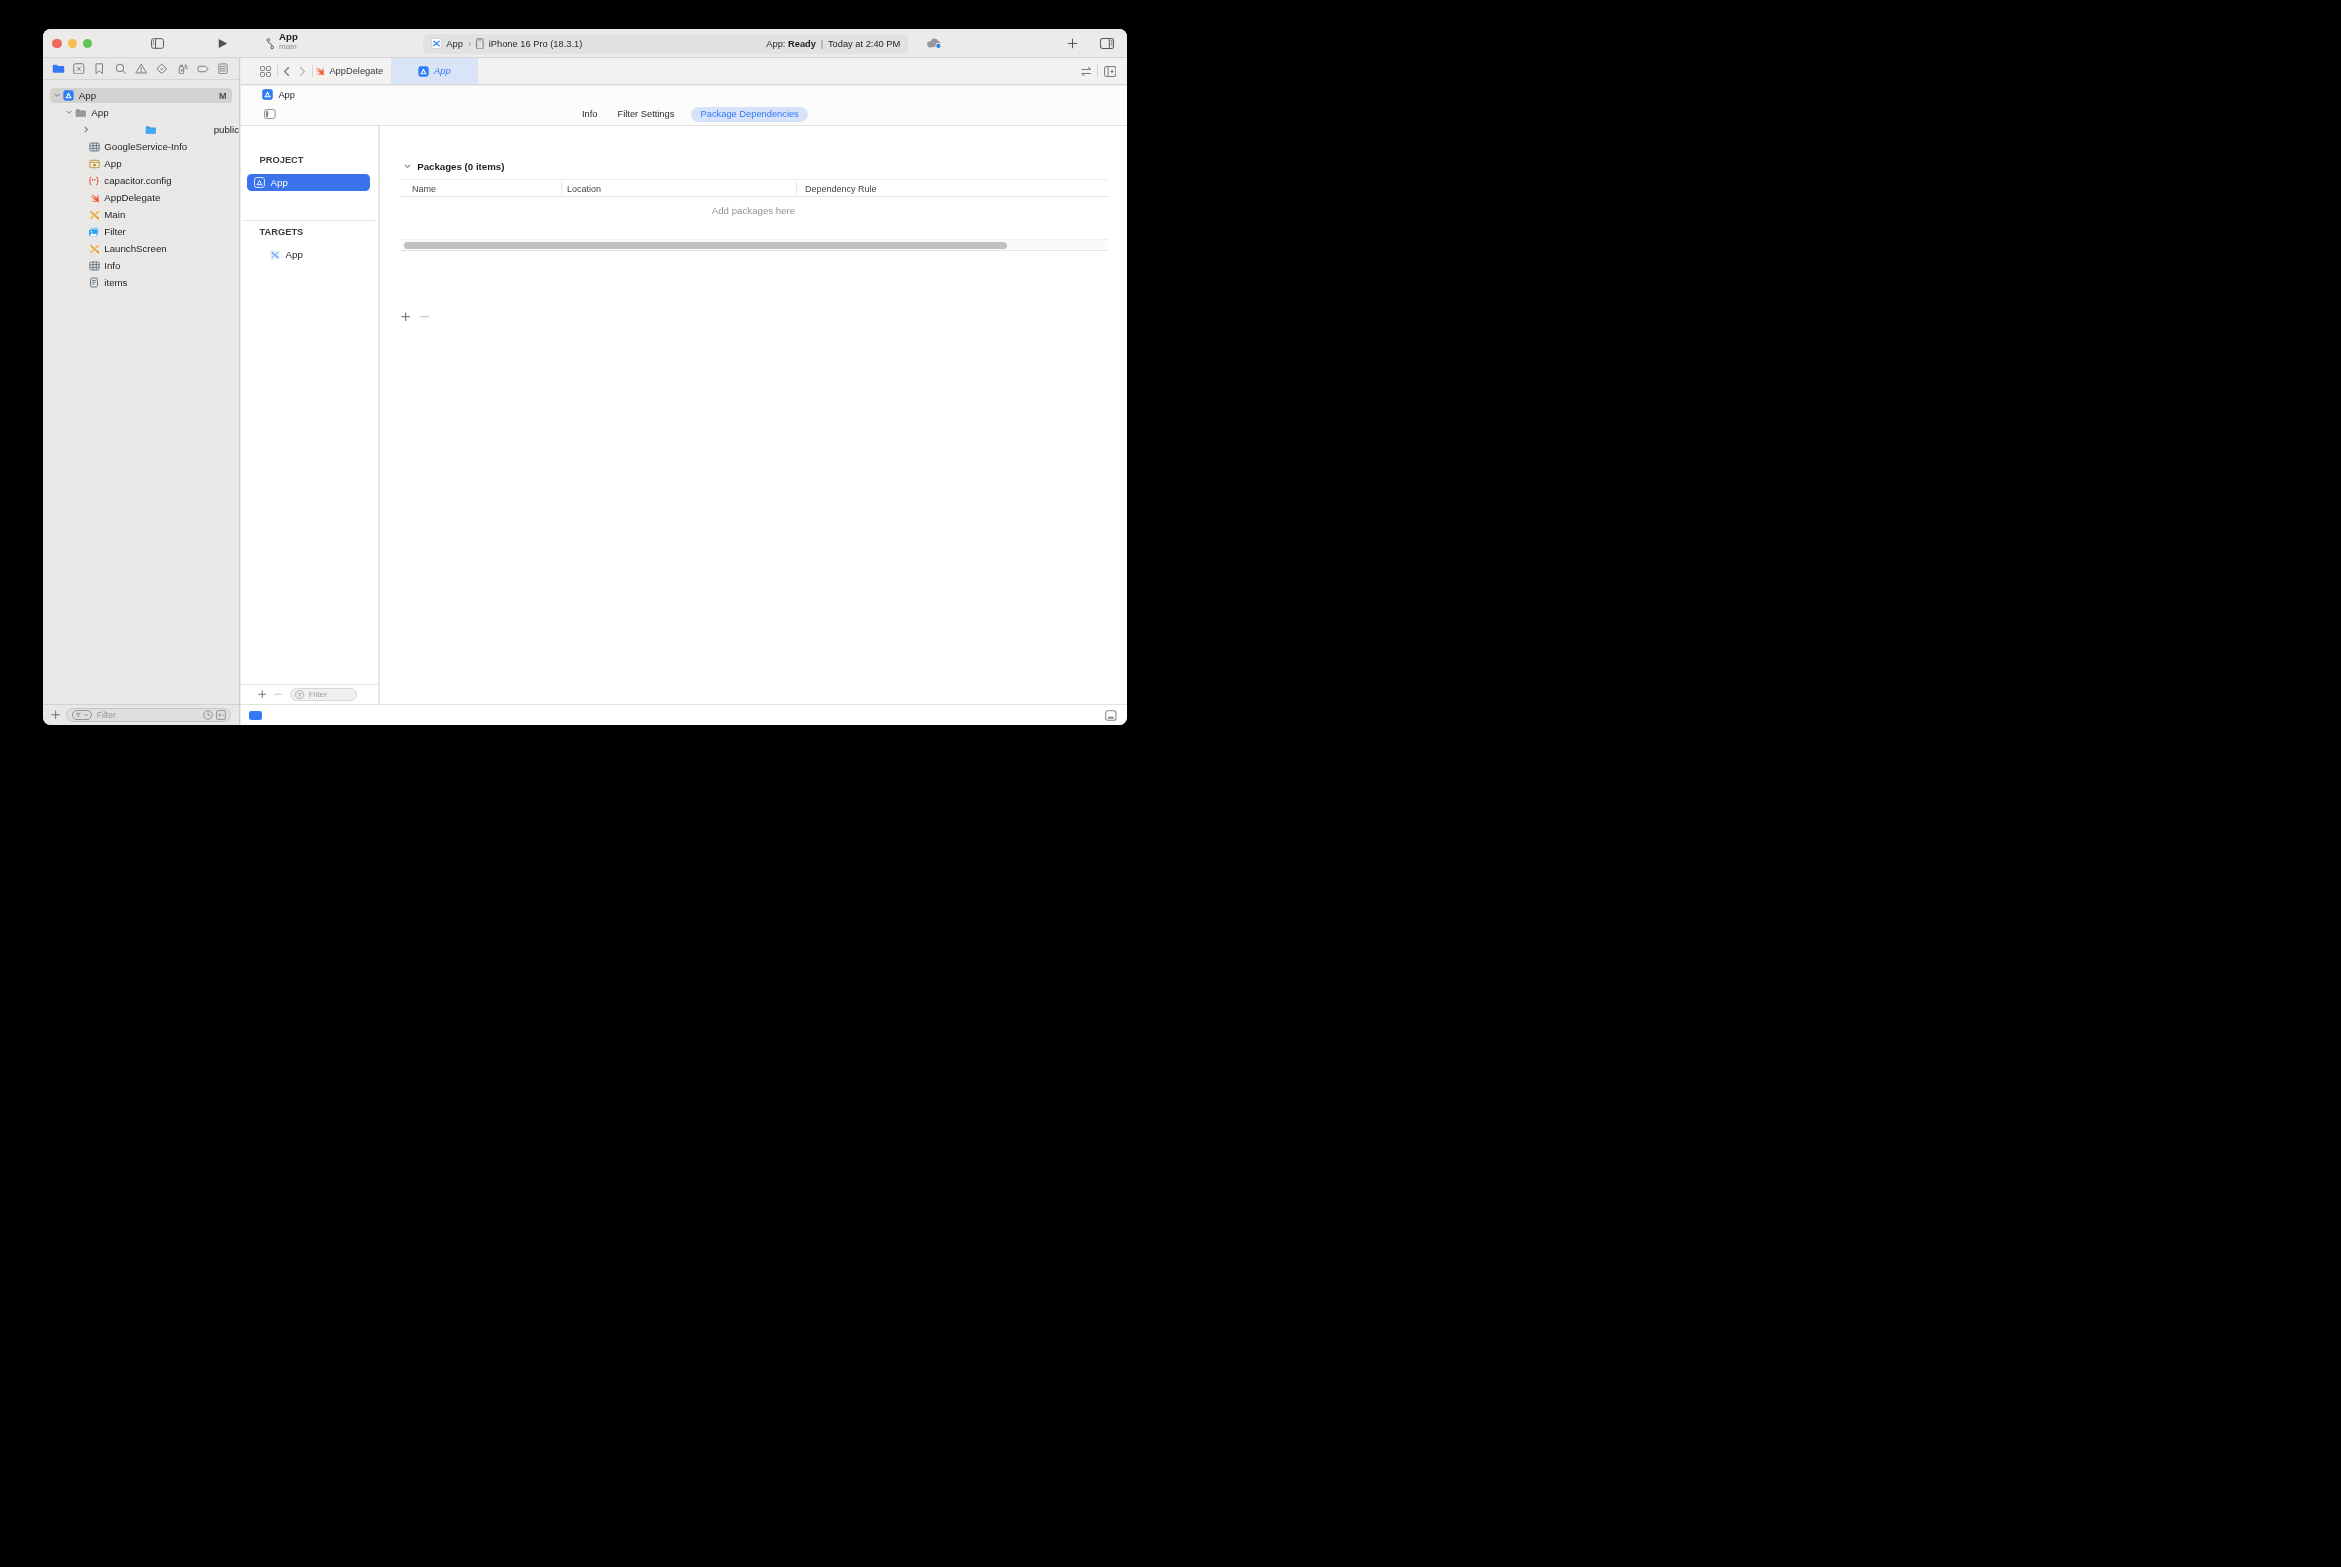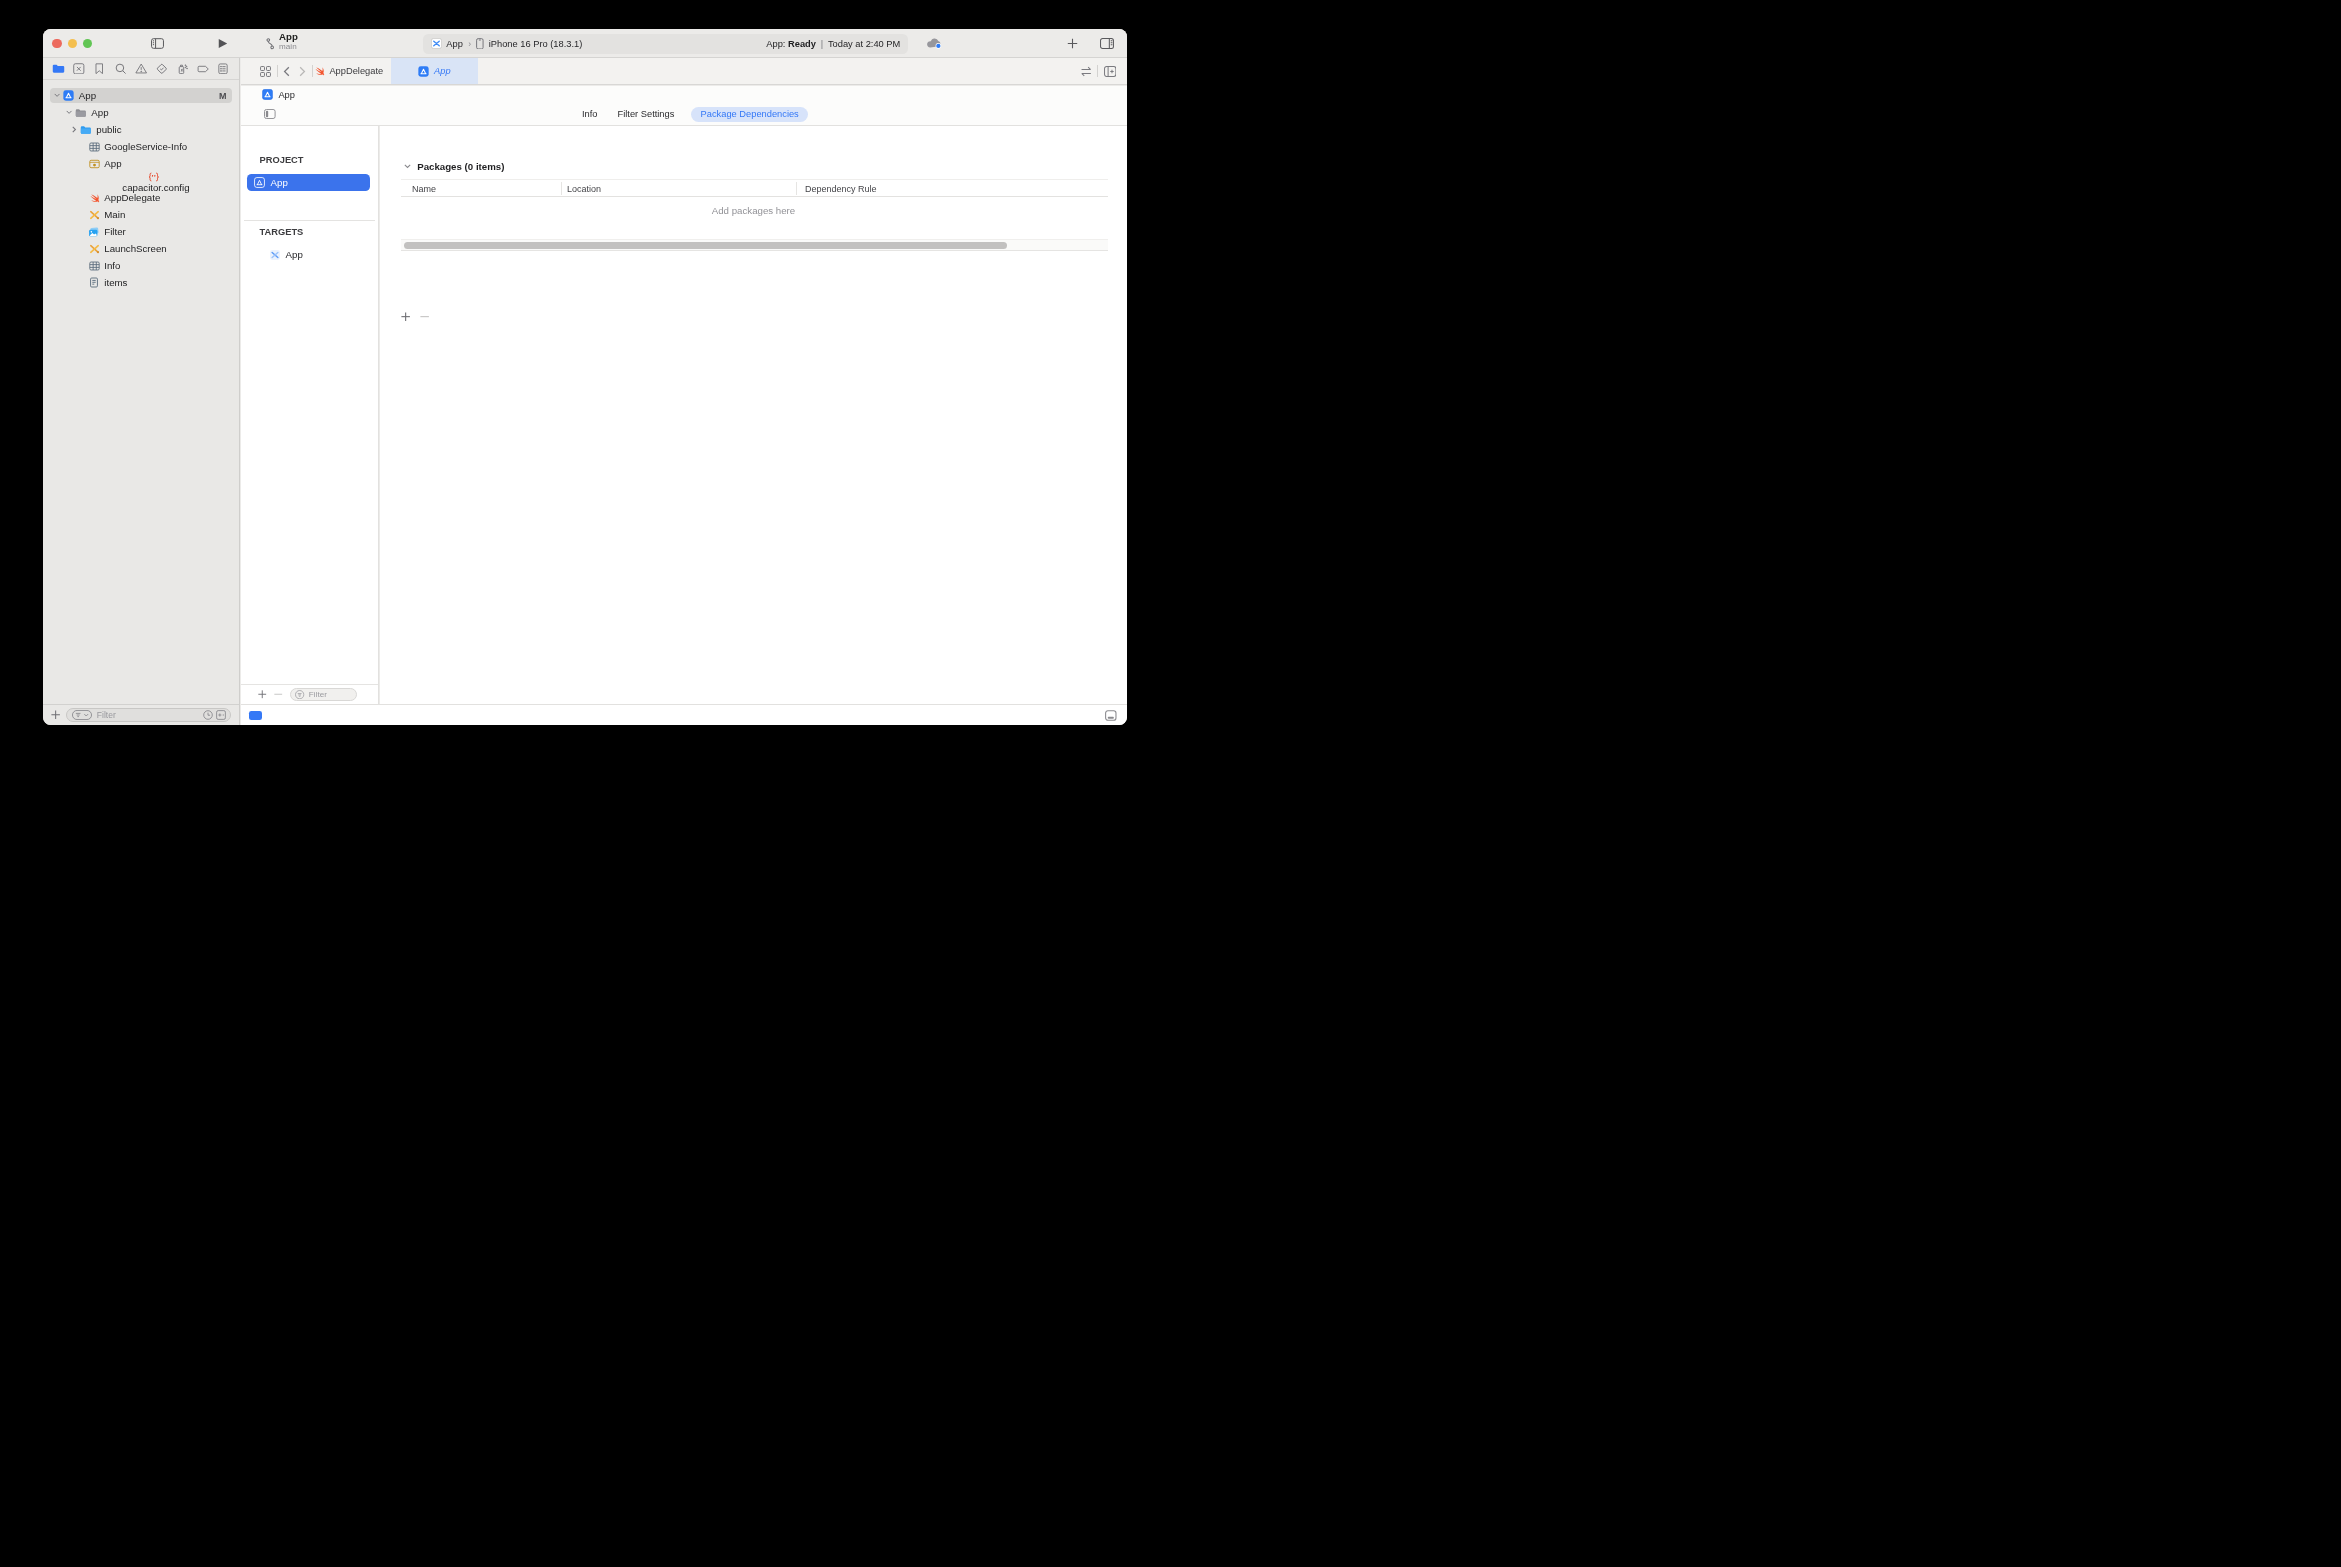--- a/index.html
+++ b/index.html
@@ -275,21 +275,21 @@
             </svg>
           </span>
           <span class="t-ico">
             <svg width="11.6" height="10" viewBox="0 0 16 14">
               <path d="M1 3.2 Q1 1.8 2.4 1.8 H5.6 L7.2 3.4 H13.6 Q15 3.4 15 4.8 V11 Q15 12.4 13.6 12.4 H2.4 Q1 12.4 1 11 Z" fill="#8e8e93"></path>
               <path d="M1 5 H15 V11 Q15 12.4 13.6 12.4 H2.4 Q1 12.4 1 11 Z" fill="#9a9aa0"></path>
             </svg>
           </span>
           <span class="t-label">App</span>
         </div>
-        <div class="tree-row" style="padding-left: 26px;">
+        <div class="tree-row" style="padding-left: 38px; justify-content: space-between;">
           <span class="chev">
             <svg width="4.6" height="7" viewBox="0 0 6 9" fill="none" stroke="#76767b" stroke-width="1.4">
               <path d="M1 1 L4.5 4.5 L1 8"></path>
             </svg>
           </span>
           <span class="t-ico">
             <svg width="11.6" height="10" viewBox="0 0 16 14">
               <path d="M1 3.2 Q1 1.8 2.4 1.8 H5.6 L7.2 3.4 H13.6 Q15 3.4 15 4.8 V11 Q15 12.4 13.6 12.4 H2.4 Q1 12.4 1 11 Z" fill="#2f9bef"></path>
               <path d="M1 5 H15 V11 Q15 12.4 13.6 12.4 H2.4 Q1 12.4 1 11 Z" fill="#45aaf5"></path>
             </svg>
@@ -313,21 +313,21 @@
           <span class="chev"></span>
           <span class="t-ico">
             <svg width="11" height="10" viewBox="0 0 16 14" fill="none">
               <rect x="1.2" y="1.6" width="13.6" height="10.8" rx="1.8" stroke="#c0901f" stroke-width="1.3"></rect>
               <line x1="1.2" y1="4.6" x2="14.8" y2="4.6" stroke="#c0901f" stroke-width="1.1"></line>
               <circle cx="8" cy="8.6" r="2.1" fill="#c0901f"></circle>
             </svg>
           </span>
           <span class="t-label">App</span>
         </div>
-        <div class="tree-row" style="padding-left: 26px; flex-direction: column;">
+        <div class="tree-row" style="padding-left: 34px;">
           <span class="chev"></span>
           <span class="t-ico">
             <svg width="11.6" height="10" viewBox="0 0 16 14" fill="none" stroke="#e5482d" stroke-width="1.4">
               <path d="M4.6 1.5 Q2.8 1.5 2.8 3.3 V5.2 Q2.8 7 1.4 7 Q2.8 7 2.8 8.8 V10.7 Q2.8 12.5 4.6 12.5"></path>
               <path d="M11.4 1.5 Q13.2 1.5 13.2 3.3 V5.2 Q13.2 7 14.6 7 Q13.2 7 13.2 8.8 V10.7 Q13.2 12.5 11.4 12.5"></path>
               <path d="M6.4 4.2 L6 6.4 M9.6 4.2 L9.2 6.4" stroke-width="1.5"></path>
             </svg>
           </span>
           <span class="t-label">capacitor.config</span>
         </div>

